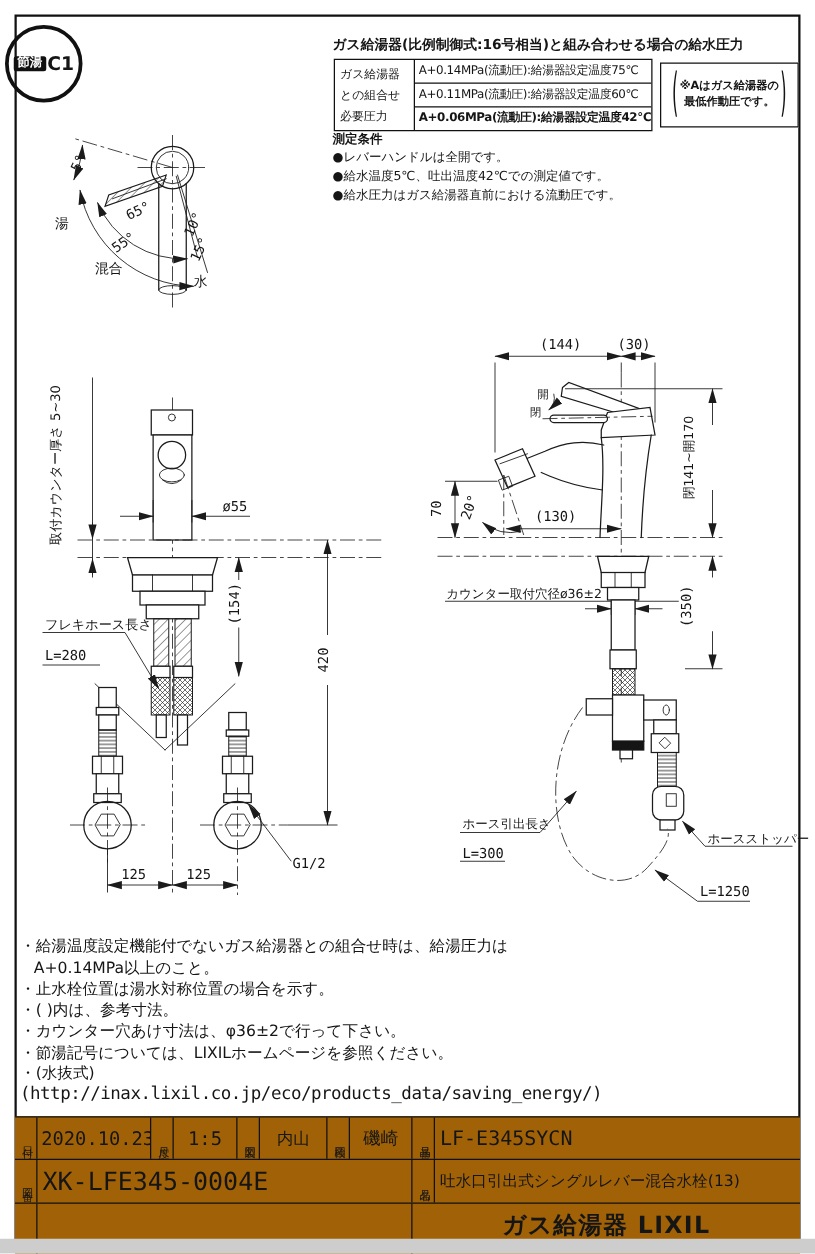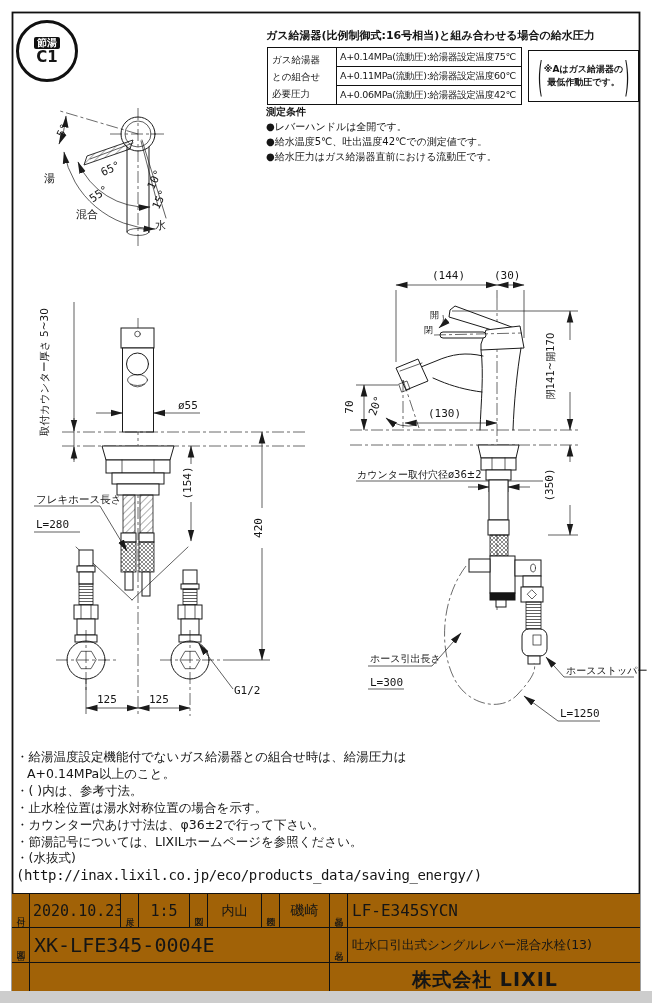--- a/index.html
+++ b/index.html
@@ -9,33 +9,33 @@
   svg.art{position:absolute;left:0;top:0;z-index:1;pointer-events:none;}
   svg .s{stroke:#1b1b1b;stroke-width:1;fill:none;stroke-linecap:round;}
   svg .sf{stroke:#1b1b1b;stroke-width:1;fill:#fff;}
   svg .t7{stroke-width:0.7;}
   svg .ch{stroke:#1b1b1b;stroke-width:0.65;fill:none;stroke-dasharray:12 3 3 3;}
   svg .dm{stroke:#1b1b1b;stroke-width:0.7;fill:none;}
   svg text{fill:#151515;}
   svg .td{font:11px "DejaVu Sans Mono",monospace;}
   svg .tj{font:10px "DejaVu Sans",sans-serif;}
   
-  .badge{left:16px;top:20px;width:56px;height:56px;border:3px solid #111;border-radius:50%;
-         z-index:2;display:flex;flex-direction:column;align-items:center;justify-content:center;gap:1px;}
+  .badge{left:4px;top:20px;width:56px;height:56px;border:3px solid #111;border-radius:50%;
+         z-index:2;display:flex;flex-direction:row;align-items:center;justify-content:center;gap:1px;}
   .badge .bx{background:#111;color:#fff;font-size:10px;font-weight:bold;line-height:12px;padding:0 3px;border-radius:2px;}
   .badge .gr{font-size:15px;font-weight:800;line-height:15px;}
   
   .ptitle{left:266px;top:28px;width:380px;font-size:11px;font-weight:600;z-index:2;white-space:nowrap;}
   .ptable{left:267px;top:47px;width:253px;height:56px;border:1.5px solid #111;display:flex;z-index:2;background:#fff;}
   .ptable .lcol{width:64px;border-right:1.2px solid #111;display:flex;flex-direction:column;justify-content:center;
                 font-size:9.5px;line-height:17px;text-align:left;padding-left:4px;white-space:nowrap;}
   .ptable .rcol{flex:1;display:flex;flex-direction:column;}
   .ptable .rrow{height:18.6px;line-height:18.6px;font-size:9.5px;letter-spacing:-0.3px;padding-left:3px;
                 border-bottom:1px solid #111;white-space:nowrap;overflow:hidden;}
-  .ptable .rrow:last-child{border-bottom:none;}
+  .ptable .rrow:last-child{border-bottom:none;font-weight:bold;}
   .pnote{left:528px;top:50px;width:109px;height:50px;border:1.2px solid #111;display:flex;align-items:center;
          justify-content:center;z-index:2;background:#fff;}
   .pnote .par{display:inline-block;font-size:13px;transform:scaleY(3.2);margin:0 1px;}
   .pnote .ntx{font-size:9px;font-weight:600;line-height:13px;text-align:center;white-space:nowrap;}
   .conds{left:266px;top:104px;z-index:2;font-size:10px;line-height:15px;white-space:nowrap;display:flex;flex-direction:column;}
   .conds .clab{width:54px;font-weight:600;}
   
   .notes{left:16px;top:749px;z-index:2;font-size:12.5px;line-height:16.9px;white-space:nowrap;}
   .notes .ind{padding-left:11px;}
   .notes .url{font-family:"DejaVu Sans Mono",monospace;font-size:14px;letter-spacing:-0.4px;}
@@ -325,22 +325,22 @@
   <div>
     <div>●レバーハンドルは全開です。</div>
     <div>●給水温度5℃、吐出温度42℃での測定値です。</div>
     <div>●給水圧力はガス給湯器直前における流動圧です。</div>
   </div>
 </div>
 
 <div class="abs notes">
   <div>・給湯温度設定機能付でないガス給湯器との組合せ時は、給湯圧力は</div>
   <div class="ind">A+0.14MPa以上のこと。</div>
+  <div>・止水栓位置は湯水対称位置の場合を示す。</div>
   <div>・( )内は、参考寸法。</div>
-  <div>・止水栓位置は湯水対称位置の場合を示す。</div>
   <div>・カウンター穴あけ寸法は、φ36±2で行って下さい。</div>
   <div>・節湯記号については、LIXILホームページを参照ください。</div>
   <div>・(水抜式)</div>
   <div class="url">(http://inax.lixil.co.jp/eco/products_data/saving_energy/)</div>
 </div>
 
 <div class="abs tblock">
   <div class="trow" style="height:34px;">
     <div class="tcell vlab" style="width:18px;">日付</div>
     <div class="tcell mono" style="width:91px;font-size:15px;padding-left:3px;">2020.10.23</div>
@@ -355,19 +355,19 @@
   </div>
   <div class="trow" style="height:35px;">
     <div class="tcell vlab" style="width:18px;">図番</div>
     <div class="tcell mono" style="width:300px;font-size:20px;padding-left:4px;">XK-LFE345-0004E</div>
     <div class="tcell vlab" style="width:18px;">品名</div>
     <div class="tcell" style="flex:1;font-size:12.5px;padding-left:4px;">吐水口引出式シングルレバー混合水栓(13)</div>
   </div>
   <div class="trow" style="height:41px;border-bottom:none;">
     <div class="tcell vlab" style="width:18px;align-items:flex-start;padding-top:3px;">備考</div>
     <div class="tcell" style="width:300px;"></div>
-    <div class="tcell" style="flex:1;justify-content:center;align-items:flex-start;padding-top:4px;font-size:19px;font-weight:800;letter-spacing:1px;">株式会社 LIXIL</div>
+    <div class="tcell" style="flex:1;justify-content:center;align-items:flex-start;padding-top:4px;font-size:19px;font-weight:800;letter-spacing:1px;">ガス給湯器 LIXIL</div>
   </div>
 </div>
 
 <div class="abs graybar"></div>
 
 </div>
 
 </body></html>

